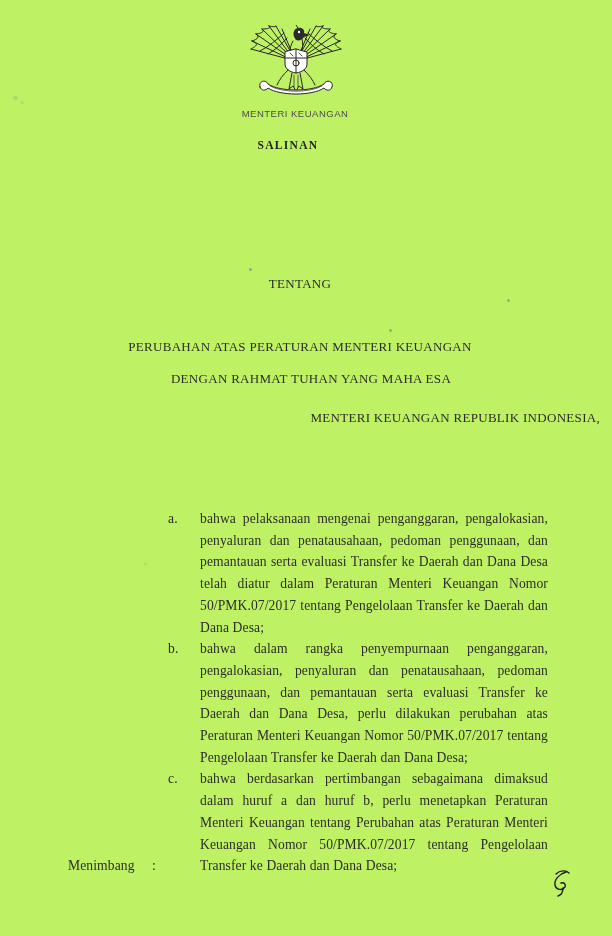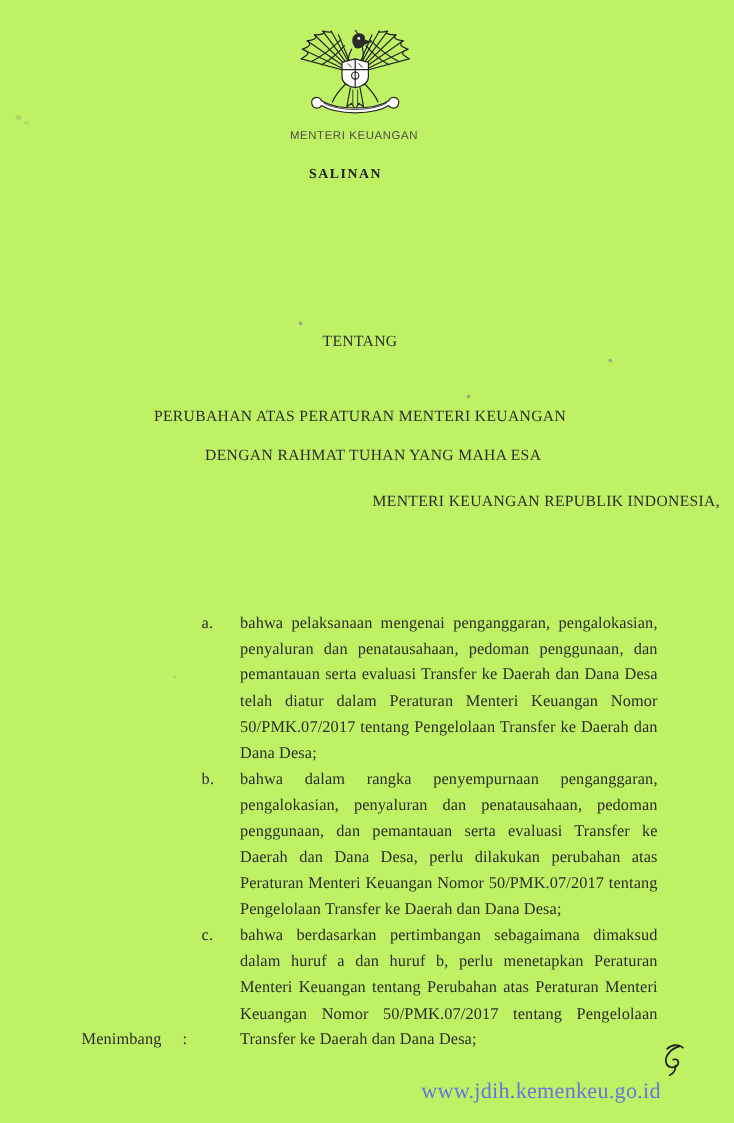--- a/index.html
+++ b/index.html
@@ -223,21 +223,20 @@
       </div>
     </div>
   </div>
 
   <svg class="paraf" viewBox="0 0 22 30" fill="none" stroke="#1d1c1b" stroke-width="1.4" stroke-linecap="round">
     <path d="M6 6 C10 2 16 2 19 5"></path>
     <path d="M16 4 C9 6 4 12 5 17 C6 22 12 23 15 19 C16 16 14 14 11 15"></path>
     <path d="M13 20 C13 24 11 27 8 28"></path>
   </svg>
 
-  <a class="footer-link">www.jdih.kemenkeu.go.id</a>
 
   <div class="speck sp1"></div>
   <div class="speck sp2"></div>
   <div class="speck sp3"></div>
   <div class="speck sp4"></div>
   <div class="speck sp5"></div>
   <div class="speck sp6"></div>
 
 </div>
 

